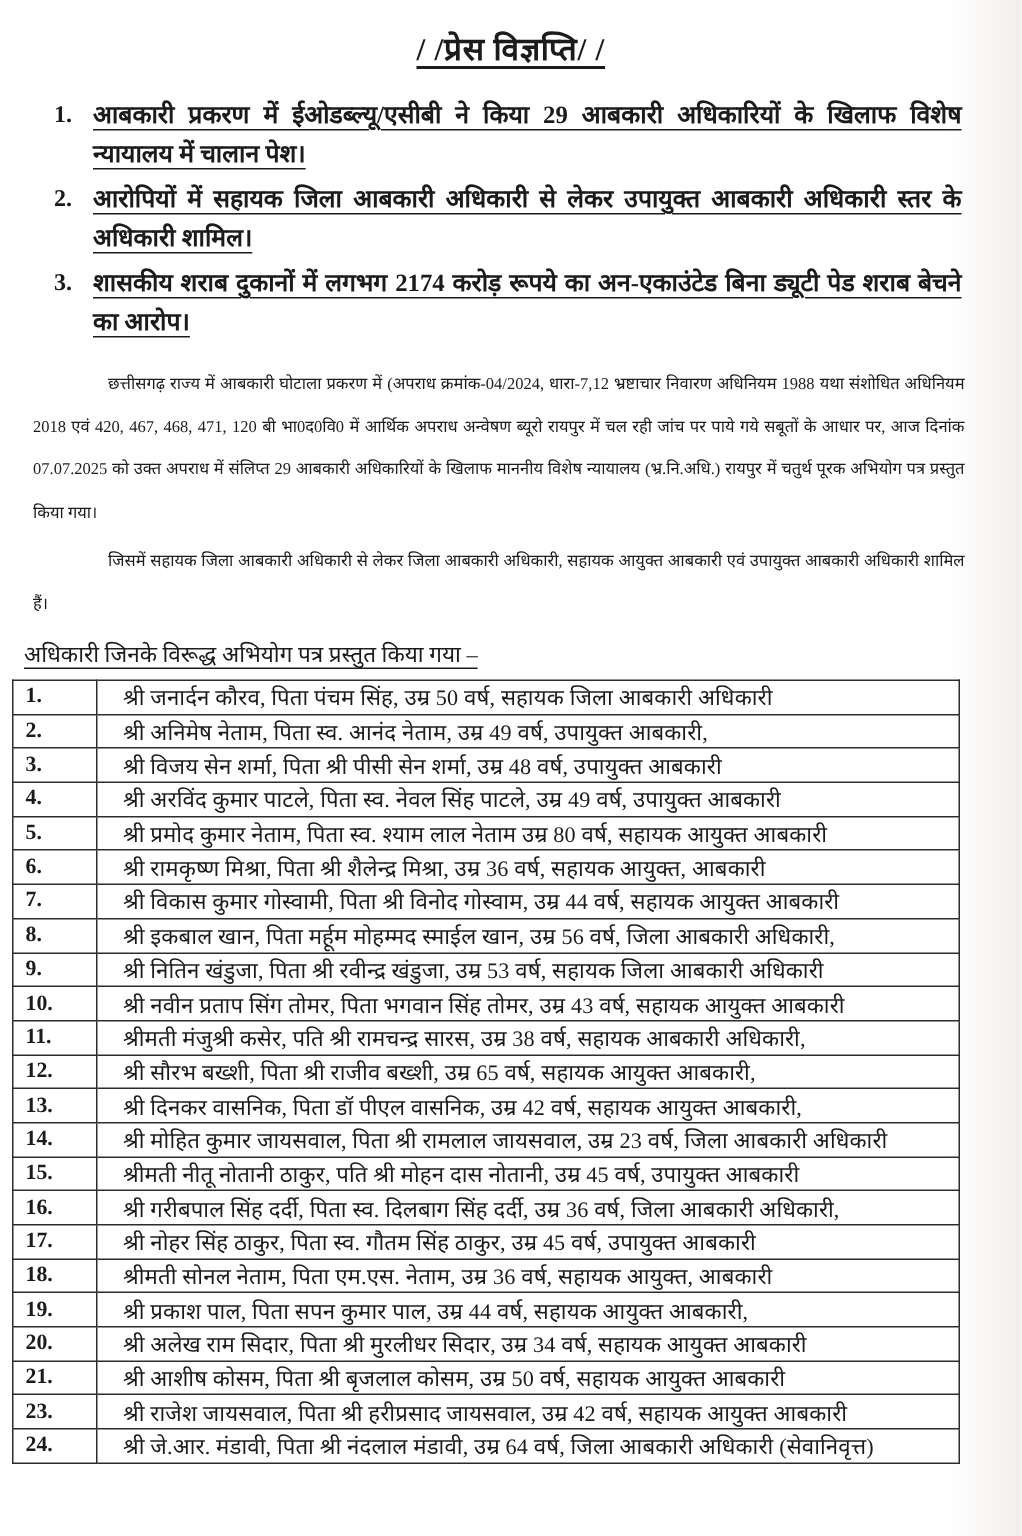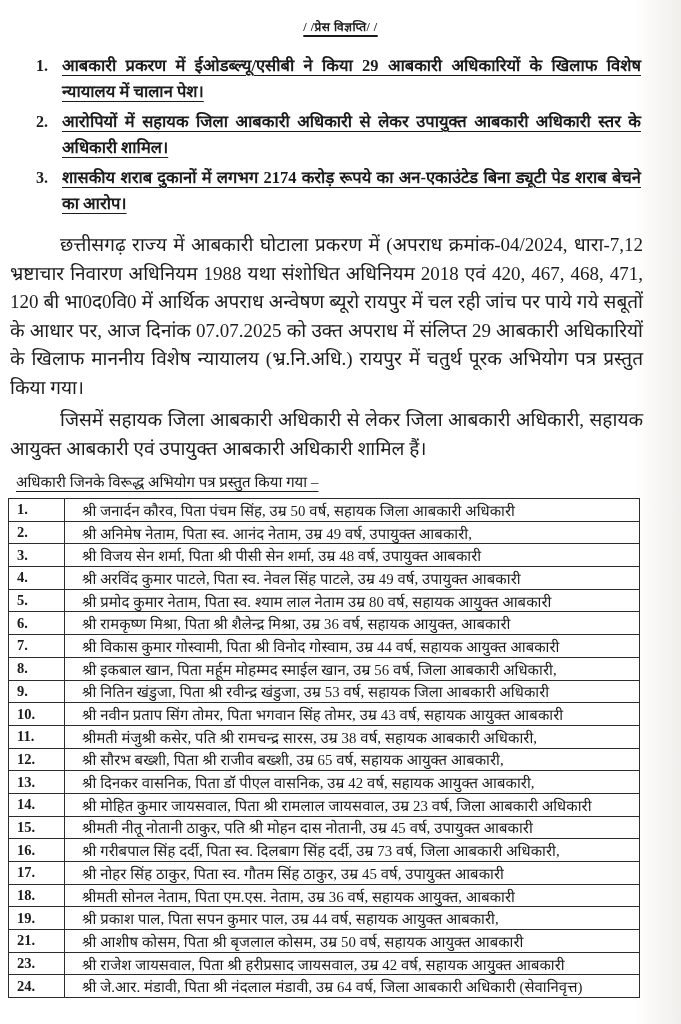--- a/index.html
+++ b/index.html
@@ -16,21 +16,21 @@
     background: linear-gradient(to right, #ffffff 0%, #ffffff 93%, #f1efec 100%);
     position: relative;
   }
   .page {
     padding: 12px 0 0 0;
   }
   
   .doc-title {
     text-align: center;
     font-weight: bold;
-    font-size: 12px;
+    font-size: 21px;
     text-decoration: underline;
     text-underline-offset: 4px;
     text-decoration-thickness: 1.5px;
     margin: 6px 0 18px 0;
     letter-spacing: 0.5px;
   }
   
   .headline-list {
     list-style: none;
     margin: 0 40px 14px 36px;
@@ -55,22 +55,22 @@
     text-align: justify;
     text-decoration: underline;
     text-underline-offset: 3.5px;
     text-decoration-thickness: 1.3px;
   }
   
   .body-paragraphs {
     margin: 0 38px 0 10px;
   }
   .body-paragraphs p {
-    margin: 0 0 4px 0;
-    font-size: 19px;
+    margin: 0 0 4px 12px;
+    font-size: 11px;
     line-height: 28.5px;
     text-align: justify;
     text-indent: 50px;
   }
   
   .table-heading {
     margin: 8px 0 7px 16px;
     font-size: 15px;
     text-decoration: underline;
     text-underline-offset: 4px;
@@ -206,38 +206,42 @@
     <td class="details">श्री मोहित कुमार जायसवाल, पिता श्री रामलाल जायसवाल, उम्र 23 वर्ष,  जिला आबकारी अधिकारी</td>
   </tr>
 
   <tr>
     <td class="sno">15.</td>
     <td class="details">श्रीमती नीतू नोतानी ठाकुर, पति श्री मोहन दास नोतानी, उम्र 45 वर्ष, उपायुक्त आबकारी</td>
   </tr>
 
   <tr>
     <td class="sno">16.</td>
-    <td class="details">श्री गरीबपाल सिंह दर्दी, पिता स्व. दिलबाग सिंह दर्दी, उम्र 73 वर्ष, जिला आबकारी अधिकारी,</td>
+    <td class="details">श्री गरीबपाल सिंह दर्दी, पिता स्व. दिलबाग सिंह दर्दी, उम्र 36 वर्ष, जिला आबकारी अधिकारी,</td>
   </tr>
 
   <tr>
     <td class="sno">17.</td>
     <td class="details">श्री नोहर सिंह ठाकुर, पिता स्व. गौतम सिंह ठाकुर, उम्र 45 वर्ष, उपायुक्त आबकारी</td>
   </tr>
 
   <tr>
     <td class="sno">18.</td>
     <td class="details">श्रीमती सोनल नेताम, पिता एम.एस. नेताम, उम्र 36 वर्ष, सहायक आयुक्त, आबकारी</td>
   </tr>
 
   <tr>
     <td class="sno">19.</td>
     <td class="details">श्री प्रकाश पाल, पिता सपन कुमार पाल, उम्र 44 वर्ष, सहायक आयुक्त आबकारी,</td>
   </tr>
 
+  <tr>
+    <td class="sno">20.</td>
+    <td class="details">श्री अलेख राम सिदार, पिता श्री मुरलीधर सिदार, उम्र 34 वर्ष, सहायक आयुक्त आबकारी</td>
+  </tr>
 
   <tr>
     <td class="sno">21.</td>
     <td class="details">श्री आशीष कोसम, पिता श्री बृजलाल कोसम, उम्र 50 वर्ष,  सहायक आयुक्त आबकारी</td>
   </tr>
 
 
   <tr>
     <td class="sno">23.</td>
     <td class="details">श्री राजेश जायसवाल, पिता श्री हरीप्रसाद जायसवाल, उम्र 42 वर्ष,  सहायक आयुक्त आबकारी</td>

